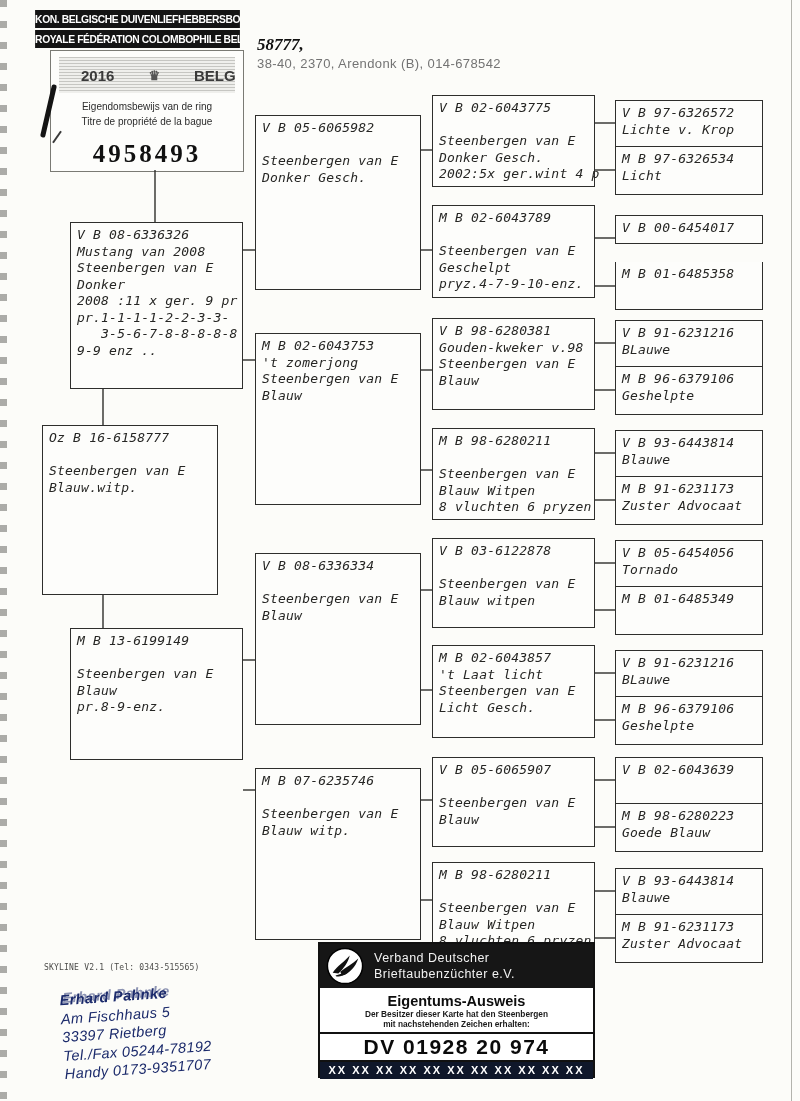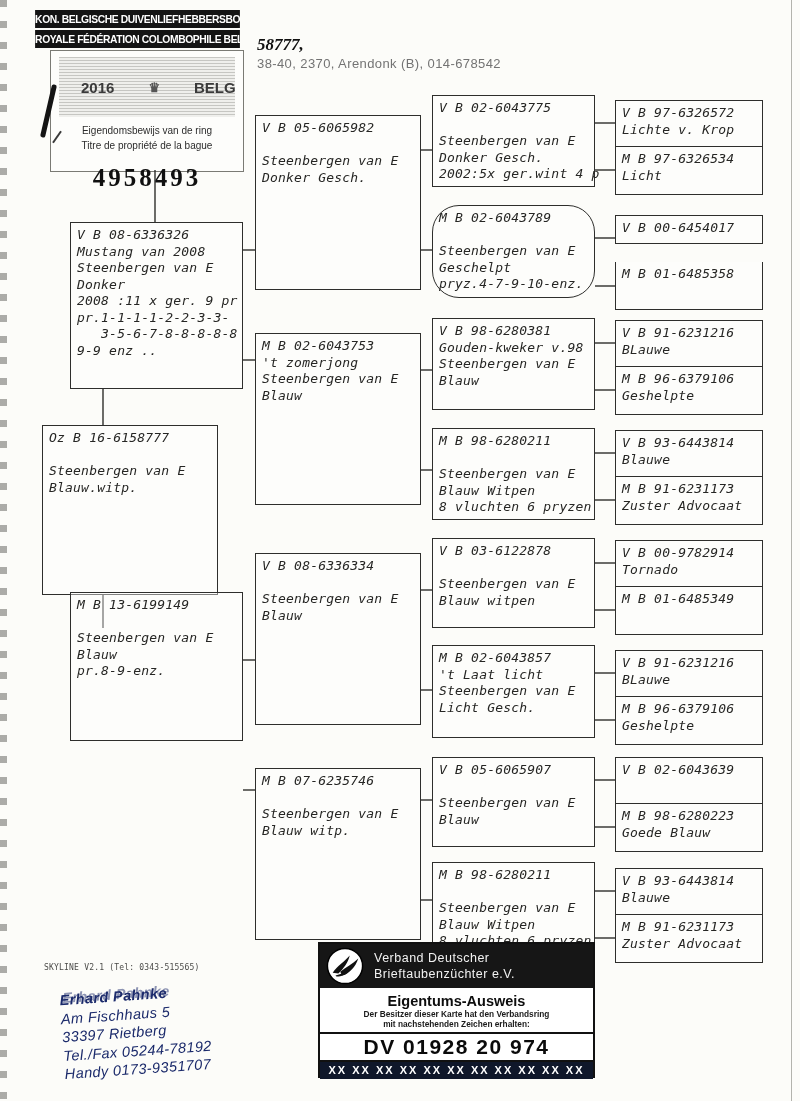--- a/index.html
+++ b/index.html
@@ -12,21 +12,21 @@
     opacity:.55;}
   .right-edge{position:absolute;right:8px;top:0;width:1px;height:1101px;background:#b3b3ad;}
 
   
   .banner{position:absolute;left:33px;width:209px;height:18px;background:#141414;color:#fff;
     font-weight:bold;font-size:10.5px;letter-spacing:-0.4px;line-height:18px;text-align:center;
     white-space:nowrap;overflow:hidden;transform:scaleX(.98);}
   .ring-card-body{position:absolute;left:50px;top:50px;width:192px;height:120px;
     border:1px solid #7a7a74;background:#fdfdfb;}
   .year-band{margin:6px 8px 0 8px;height:24px;display:flex;align-items:center;justify-content:space-between;
-    padding:18px 22px;background:repeating-linear-gradient(180deg,#c6c6c2 0 1px,#efefec 1px 3px);
+    padding:6px 22px;background:repeating-linear-gradient(180deg,#c6c6c2 0 1px,#efefec 1px 3px);
     font-size:15px;color:#3a3a3a;font-weight:bold;gap:34px;}
   .crown{font-size:13px;color:#555;}
   .own-line{text-align:center;font-size:10px;color:#2c2c2c;margin-top:4px;}
   .own-line.first{margin-top:8px;}
   .ring-number{text-align:center;margin-top:13px;font-family:"Liberation Serif",serif;
     font-weight:bold;font-size:25px;letter-spacing:3px;color:#101010;}
   .pen-mark{position:absolute;left:46px;top:84px;width:5px;height:54px;background:#141414;
     transform:rotate(13deg);border-radius:2px;}
   .pen-mark2{position:absolute;left:56px;top:130px;width:2px;height:14px;background:#3a3a3a;
     transform:rotate(35deg);}
@@ -129,21 +129,21 @@
 Steenbergen van E
 Blauw.witp.</div>
   <div class="pbox" style="left:70px;top:222px;width:173px;height:167px;">V B 08-6336326
 Mustang van 2008
 Steenbergen van E
 Donker
 2008 :11 x ger. 9 pr
 pr.1-1-1-1-2-2-3-3-
    3-5-6-7-8-8-8-8-8
 9-9 enz ..</div>
-  <div class="pbox" style="left:70px;top:592px;width:173px;height:149px;">M B 13-6199149
+  <div class="pbox" style="left:70px;top:628px;width:173px;height:132px;">M B 13-6199149
 
 Steenbergen van E
 Blauw
 pr.8-9-enz.</div>
 
   <div class="pbox" style="left:255px;top:115px;width:166px;height:175px;">V B 05-6065982
 
 Steenbergen van E
 Donker Gesch.</div>
   <div class="pbox" style="left:255px;top:333px;width:166px;height:172px;">M B 02-6043753
@@ -157,21 +157,21 @@
   <div class="pbox" style="left:255px;top:768px;width:166px;height:172px;">M B 07-6235746
 
 Steenbergen van E
 Blauw witp.</div>
 
   <div class="pbox" style="left:432px;top:95px;width:163px;height:92px;">V B 02-6043775
 
 Steenbergen van E
 Donker Gesch.
 2002:5x ger.wint 4 p</div>
-  <div class="pbox" style="left:432px;top:205px;width:163px;height:93px;border-radius:27px;">M B 02-6043789
+  <div class="pbox" style="left:432px;top:205px;width:163px;height:93px;">M B 02-6043789
 
 Steenbergen van E
 Geschelpt
 pryz.4-7-9-10-enz.</div>
   <div class="pbox" style="left:432px;top:318px;width:163px;height:92px;">V B 98-6280381
 Gouden-kweker v.98
 Steenbergen van E
 Blauw</div>
   <div class="pbox" style="left:432px;top:428px;width:163px;height:92px;">M B 98-6280211
 
@@ -203,21 +203,21 @@
   <div class="pbox" style="left:615px;top:215px;width:148px;height:29px;">V B 00-6454017</div>
   <div class="pbox no-top" style="left:615px;top:262px;width:148px;height:48px;">M B 01-6485358</div>
   <div class="pbox" style="left:615px;top:320px;width:148px;height:47px;">V B 91-6231216
 BLauwe</div>
   <div class="pbox no-top" style="left:615px;top:367px;width:148px;height:48px;">M B 96-6379106
 Geshelpte</div>
   <div class="pbox" style="left:615px;top:430px;width:148px;height:47px;">V B 93-6443814
 Blauwe</div>
   <div class="pbox no-top" style="left:615px;top:477px;width:148px;height:48px;">M B 91-6231173
 Zuster Advocaat</div>
-  <div class="pbox" style="left:615px;top:540px;width:148px;height:47px;">V B 00-9782914
+  <div class="pbox" style="left:615px;top:540px;width:148px;height:47px;">V B 05-6454056
 Tornado</div>
   <div class="pbox no-top" style="left:615px;top:587px;width:148px;height:48px;">M B 01-6485349</div>
   <div class="pbox" style="left:615px;top:650px;width:148px;height:47px;">V B 91-6231216
 BLauwe</div>
   <div class="pbox no-top" style="left:615px;top:697px;width:148px;height:48px;">M B 96-6379106
 Geshelpte</div>
   <div class="pbox" style="left:615px;top:757px;width:148px;height:47px;">V B 02-6043639</div>
   <div class="pbox no-top" style="left:615px;top:804px;width:148px;height:48px;">M B 98-6280223
 Goede Blauw</div>
   <div class="pbox" style="left:615px;top:868px;width:148px;height:47px;">V B 93-6443814
@@ -243,18 +243,18 @@
           <path d="M15 26 C21 21 28 18 34 12 C31 21 25 27 17 30 Z" fill="#111"></path>
           <path d="M10 30 C16 28 22 26 27 22 C24 28 18 31 11 31 Z" fill="#111"></path>
         </svg>
       </span>
       <span class="gc-org">
         <div>Verband Deutscher</div>
         <div>Brieftaubenzüchter e.V.</div>
       </span>
     </div>
     <div class="gc-title">Eigentums-Ausweis</div>
-    <div class="gc-sub">Der Besitzer dieser Karte hat den Verbandsring</div>
+    <div class="gc-sub">Der Besitzer dieser Karte hat den Steenbergen</div>
     <div class="gc-sub">mit nachstehenden Zeichen erhalten:</div>
     <div class="gc-ring">DV 01928 20 974</div>
     <div class="gc-band">XX XX XX XX XX XX XX XX XX XX XX</div>
   </div>
 </div>
 
 </body></html>

